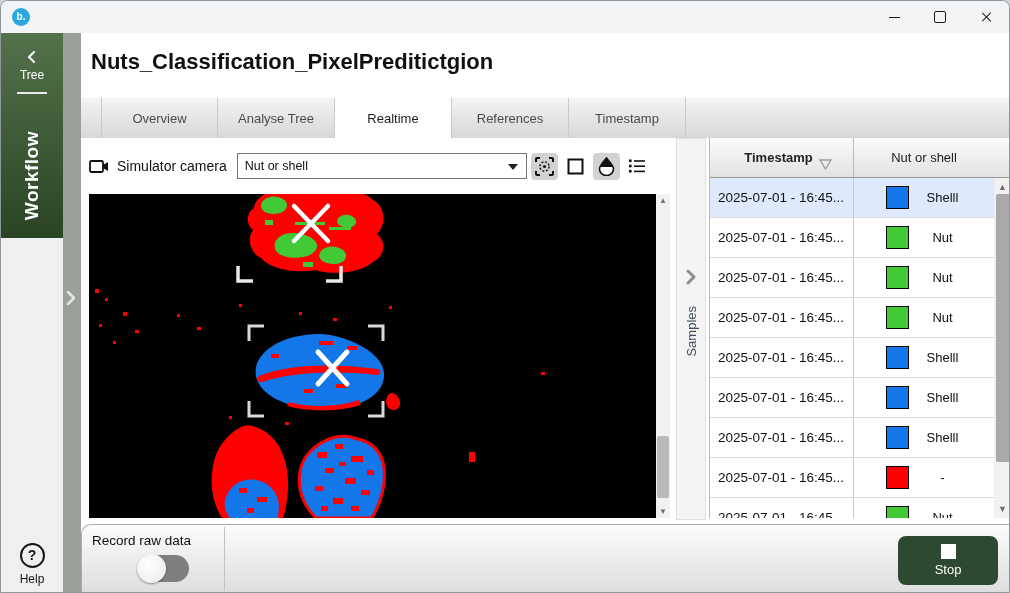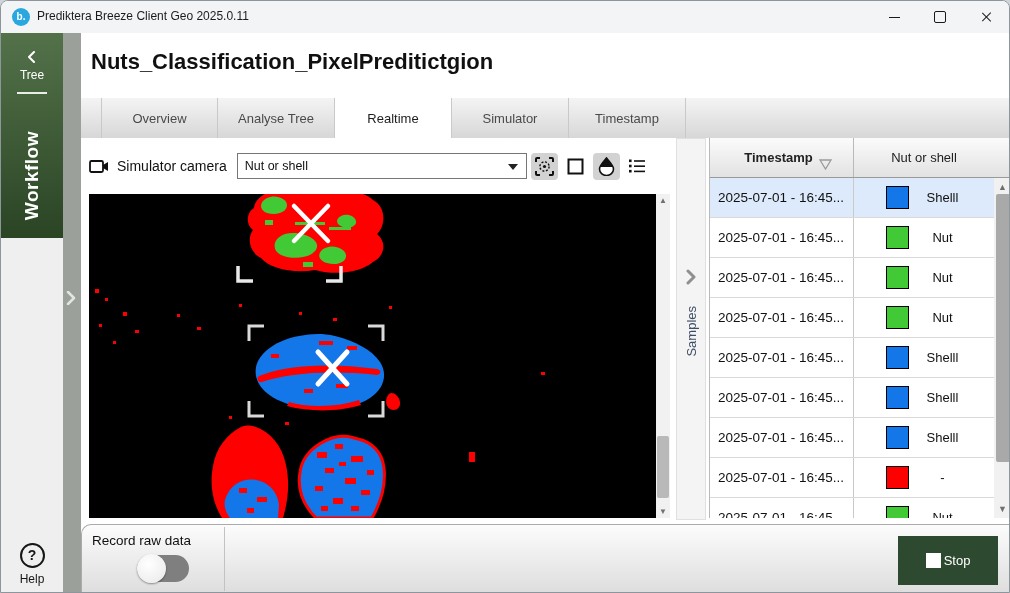--- a/index.html
+++ b/index.html
@@ -84,33 +84,32 @@
   .tbl-scroll .thumb{position:absolute;left:1.5px;width:14px;background:#a9a9a9;border-radius:2px;}
   
   .footer{position:absolute;left:80px;top:523px;width:930px;height:70px;
           background:linear-gradient(180deg,#fcfcfc,#dddddd);border-top:1px solid #ababab;
           border-left:1px solid #ababab;border-radius:10px 0 0 0;box-sizing:border-box;}
   .record-label{position:absolute;left:10px;top:8px;font-size:13.5px;color:#101010;}
   .toggle{position:absolute;left:55px;top:30px;width:52px;height:27px;background:#7f7f7f;border-radius:14px;}
   .toggle .knob{position:absolute;left:0px;top:-1px;width:29px;height:29px;border-radius:50%;
                 background:radial-gradient(circle at 40% 35%,#ffffff,#e8e8e8);box-shadow:0 1px 2px rgba(0,0,0,.4);}
   .footer-divider{position:absolute;left:142px;top:2px;height:64px;width:0;border-left:1px solid #c2c2c2;}
-  .stop-btn{position:absolute;right:13px;top:11px;width:100px;height:49px;background:#2d4a31;border-radius:0;
-            display:flex;align-items:center;justify-content:center;gap:3px;}
+  .stop-btn{position:absolute;right:13px;top:11px;width:100px;height:49px;background:#2d4a31;border-radius:8px;
+            display:flex;flex-direction:column;align-items:center;justify-content:center;gap:3px;}
   .stop-square{width:15px;height:15px;background:#fff;}
   .stop-label{color:#fff;font-size:13px;}
 </style>
 </head>
 <body>
 
 <div class="window">
 
   <div class="titlebar">
     <div class="logo">b.</div>
-    <div class="win-title">Prediktera Breeze Client Geo 2025.0.11</div>
     <div class="win-controls">
       <div class="win-btn">
           <div class="glyph-min"></div>
         </div>
       <div class="win-btn">
           <div class="glyph-max"></div>
         </div>
       <div class="win-btn">
           <div class="glyph-close"></div>
         </div>
@@ -154,21 +153,21 @@
 
       <div class="tab">
           <span>Analyse Tree</span>
         </div>
 
       <div class="tab active">
           <span>Realtime</span>
         </div>
 
       <div class="tab">
-          <span>Simulator</span>
+          <span>References</span>
         </div>
 
 
       <div class="tab">
           <span>Timestamp</span>
         </div>
     </div>
 
     <div class="camera-row">
       <span class="cam-icon">

